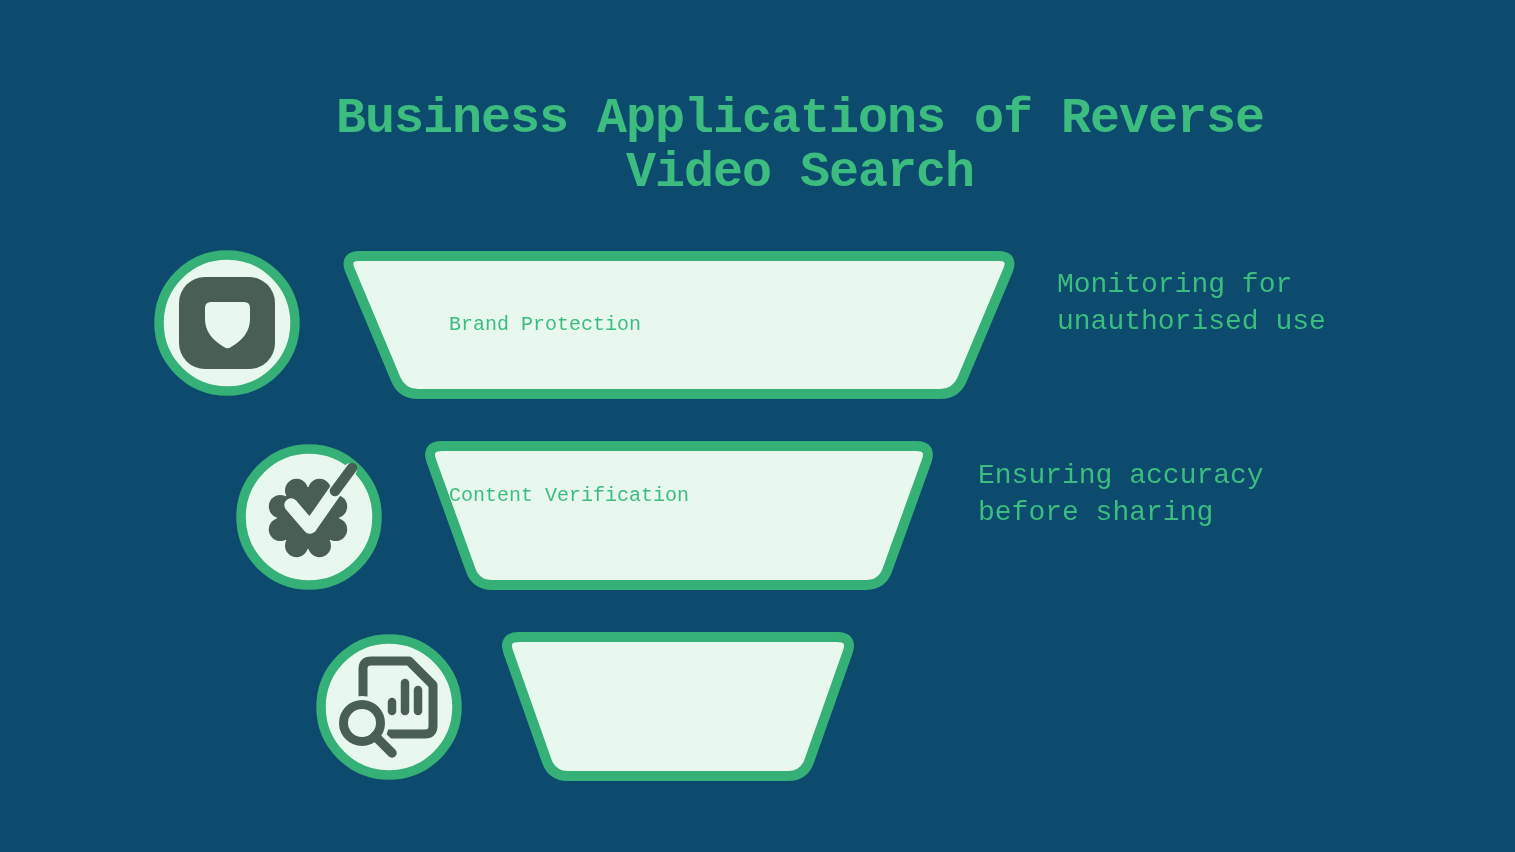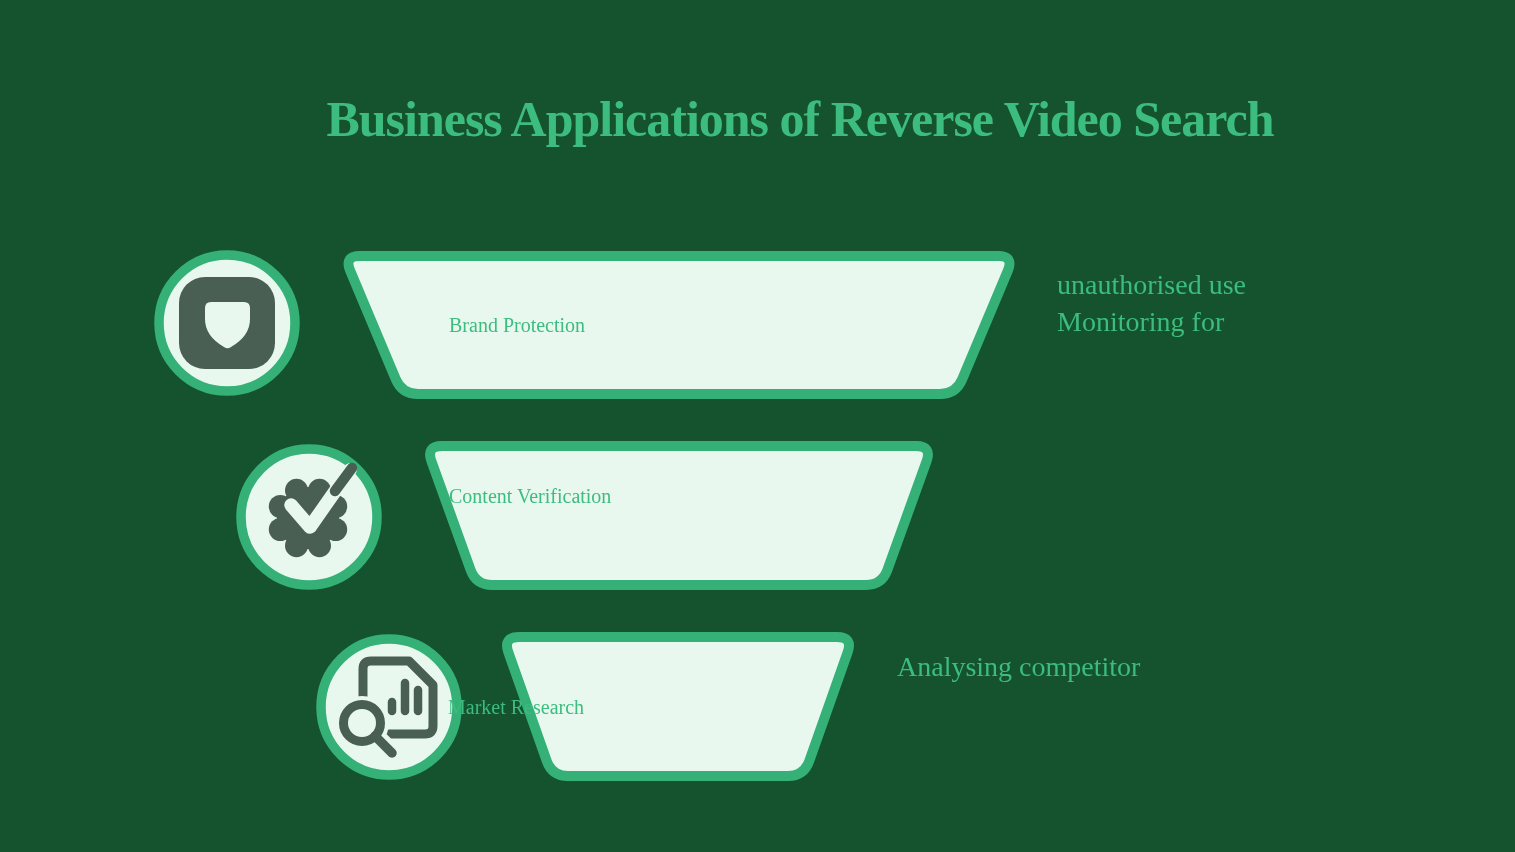--- a/index.html
+++ b/index.html
@@ -1,21 +1,21 @@
 <!DOCTYPE html>
 <html><head>
 <meta charset="utf-8">
 <style>
   html,body{margin:0;padding:0;background:#ffffff;}
   .canvas{
     position:relative;
     width:1515px;height:852px;
-    background:#14532d;
+    background:#0c4a6e;
     overflow:hidden;
-    font-family:Liberation Serif, serif;
+    font-family:Liberation Mono, monospace;
   }
   .title{
     position:absolute;
     left:250px;top:92px;width:1100px;
     margin:0;
     text-align:center;
     font-size:50px;
     font-weight:700;
     letter-spacing:-1px;
     line-height:54px;
@@ -98,23 +98,25 @@
 
       <circle cx="362" cy="723" r="18.5" fill="#e9f8ef" stroke="#e9f8ef" stroke-width="17"></circle>
       <path d="M 375,736 L 392,753" stroke="#e9f8ef" stroke-width="19" stroke-linecap="round" fill="none"></path>
       <circle cx="362" cy="723" r="18.5" fill="#e9f8ef" stroke="#4a5f53" stroke-width="9"></circle>
       <path d="M 375,736 L 392,753" stroke="#4a5f53" stroke-width="9.5" stroke-linecap="round" fill="none"></path>
     </g>
   </svg>
 
   <div class="seg-label seg-label-1">Brand Protection</div>
   <div class="seg-label seg-label-2">Content Verification</div>
-  <div class="seg-label seg-label-3">Market Research</div>
 
   <div class="desc desc-1">
+    <div>Monitoring for</div>
     <div>unauthorised use</div>
-    <div>Monitoring for</div>
+  </div>
+  <div class="desc desc-2">
+    <div>Ensuring accuracy</div>
+    <div>before sharing</div>
   </div>
   <div class="desc desc-3">
-    <div>Analysing competitor</div>
   </div>
 
 </div>
 
 </body></html>

